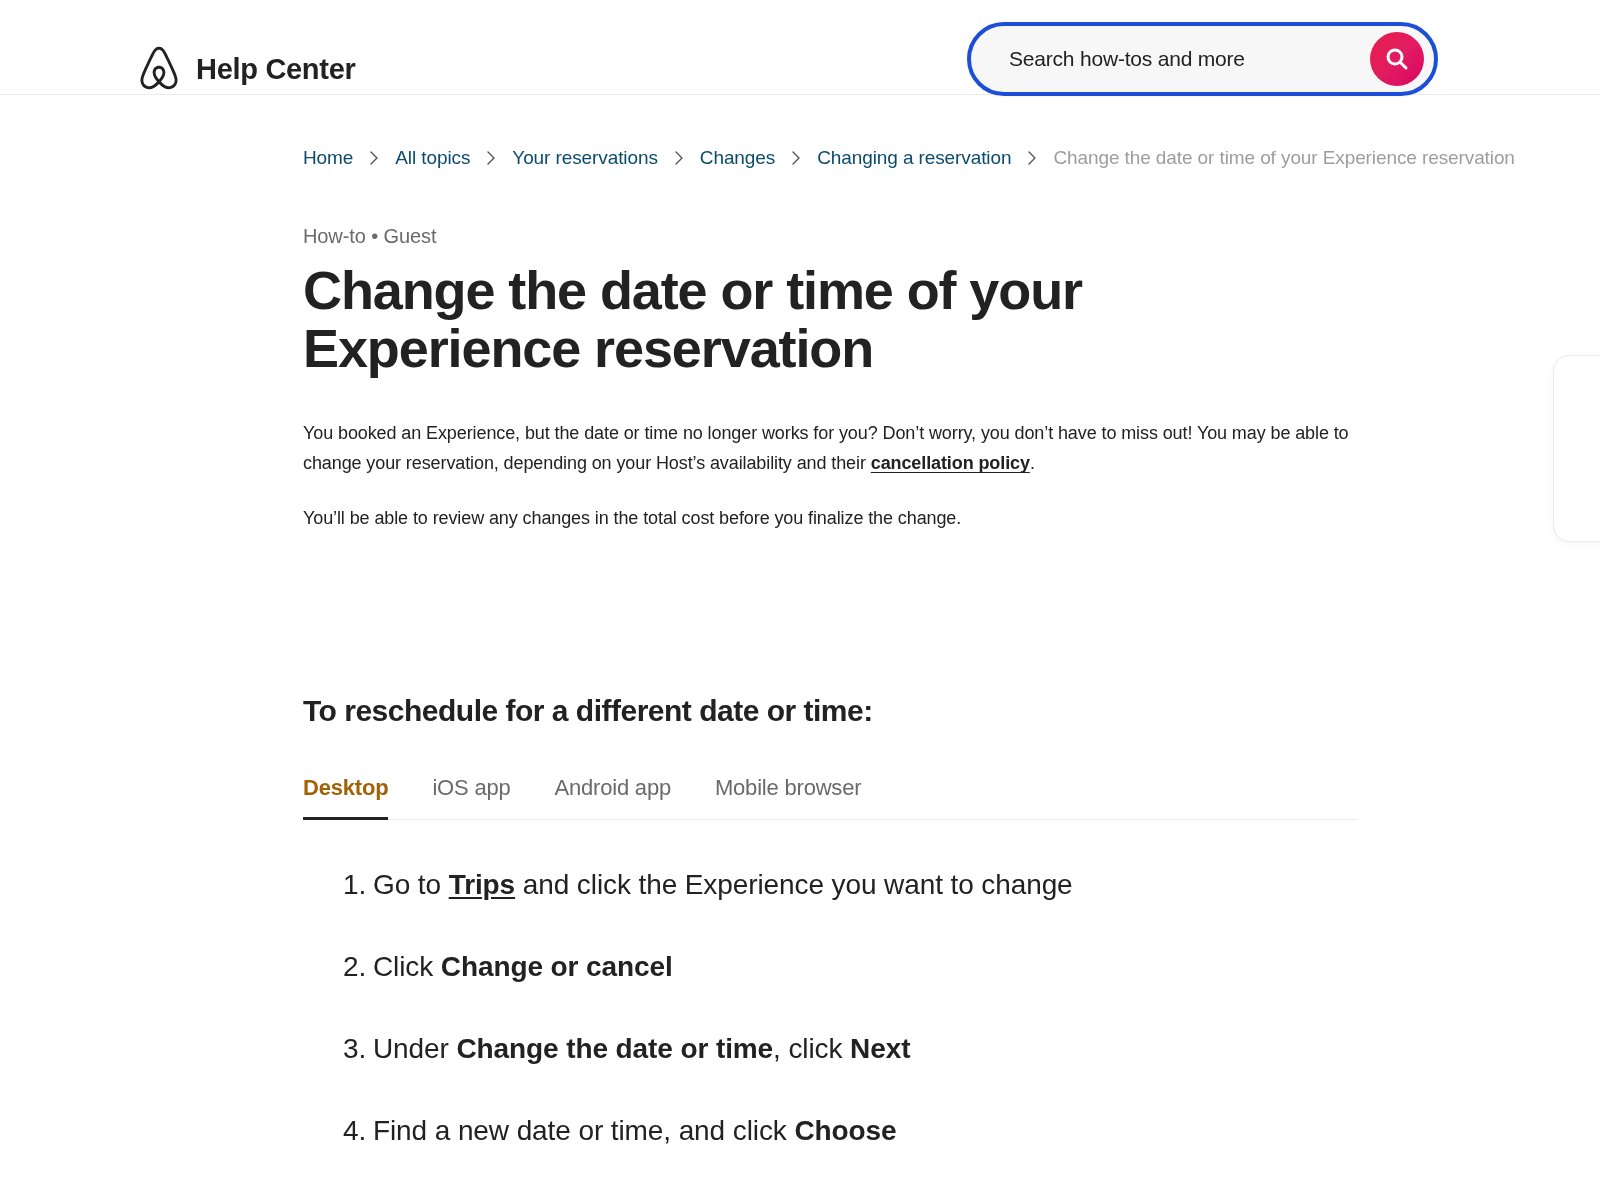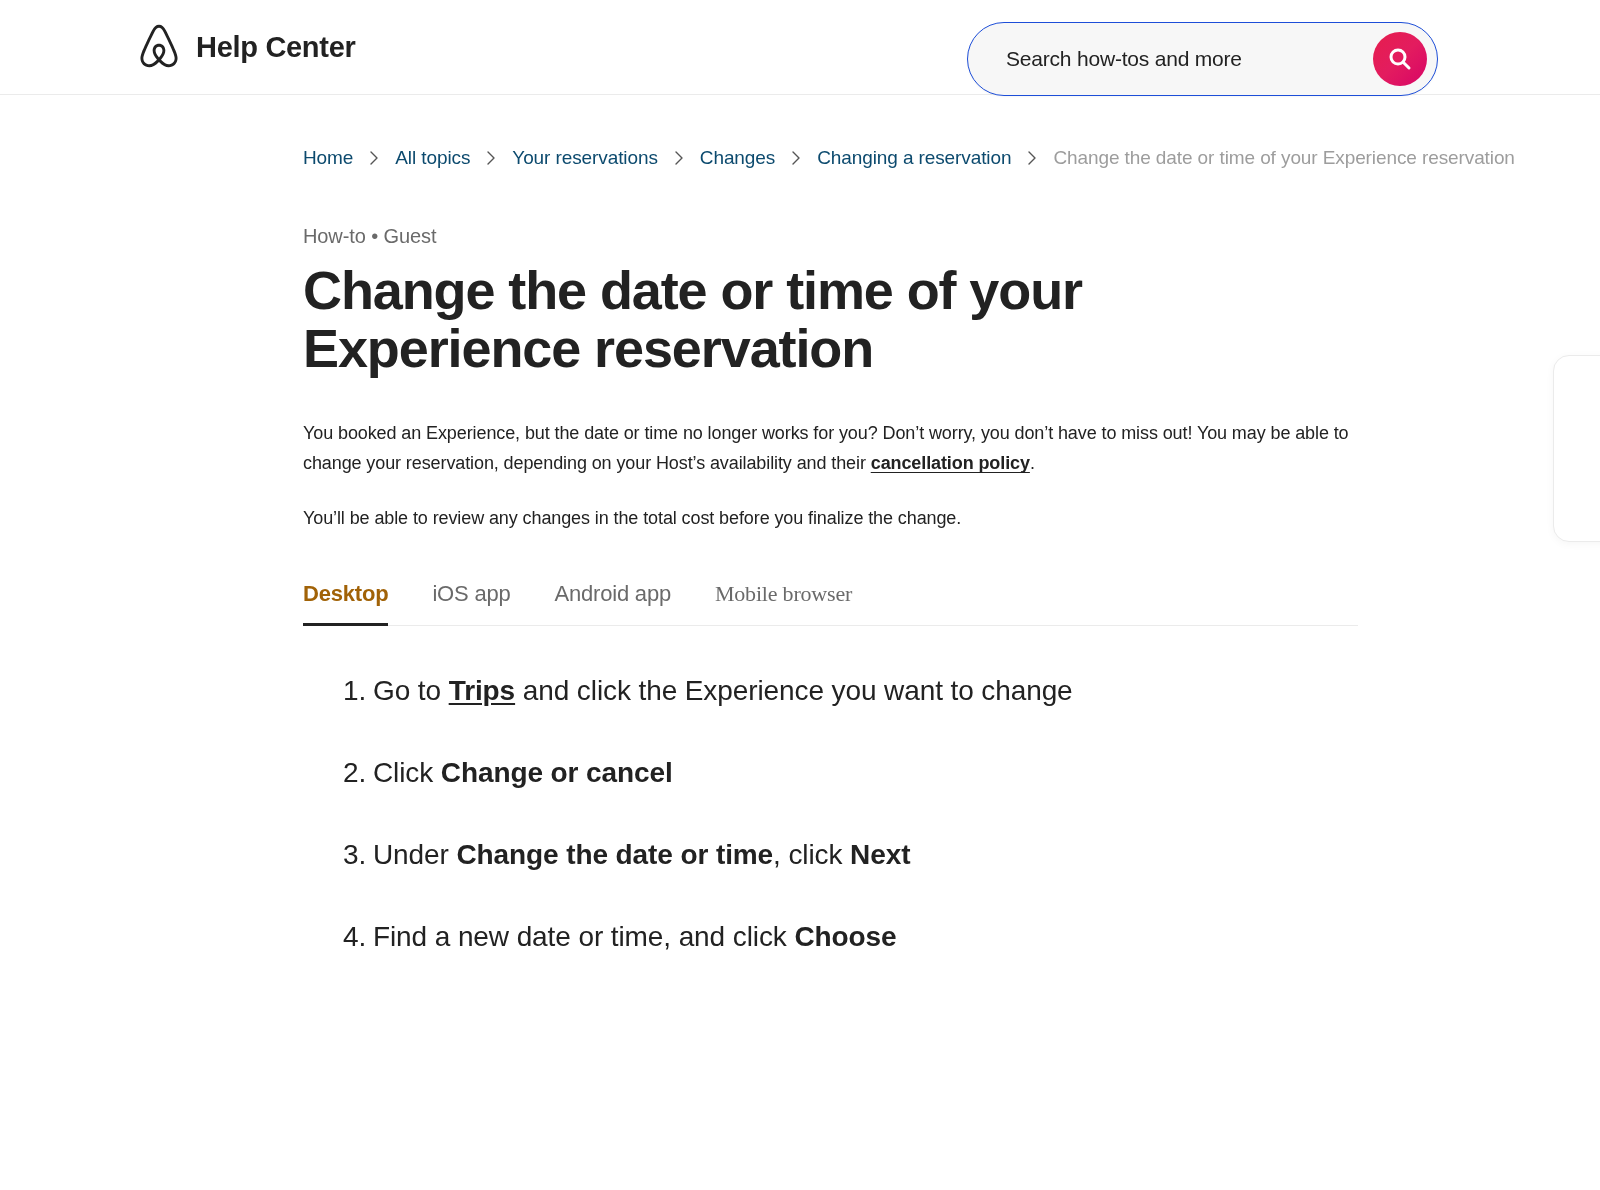--- a/index.html
+++ b/index.html
@@ -13,21 +13,21 @@
     color: #222222;
     -webkit-font-smoothing: antialiased;
   }
 
   
   .header {
     position: relative;
     height: 95px;
     border-bottom: 1px solid #ebebeb;
     display: flex;
-    align-items: center;
+    align-items: flex-end;
     background: #ffffff;
   }
 
   .brand {
     display: flex;
     align-items: center;
     gap: 14px;
     margin-left: 136px;
     text-decoration: none;
     color: #222222;
@@ -52,21 +52,21 @@
     position: absolute;
     left: 967px;
     top: 22px;
     width: 471px;
     height: 74px;
   }
 
   .search-pill {
     width: 100%;
     height: 100%;
-    border: 1px solid #1d4ed8;
+    border: 4px solid #1d4ed8;
     border-radius: 40px;
     background: #f7f7f7;
     display: flex;
     align-items: center;
     padding: 0 10px 0 38px;
     box-shadow: 0 1px 2px rgba(0,0,0,0.04);
   }
 
   .search-input {
     flex: 1 1 auto;
@@ -193,21 +193,21 @@
     letter-spacing: -0.2px;
     border-bottom: 3px solid transparent;
     position: relative;
     top: 1px;
   }
   .tab.active {
     color: #a16207;
     font-weight: 700;
     border-bottom-color: #222222;
   }
-  .tab:last-child { margin-right: 12px; font-family: Liberation Serif, serif; }
+  .tab:last-child { margin-right: 12px; }
 
   
   .steps {
     margin-top: 44px;
     padding-left: 40px;
     list-style: none;
     counter-reset: stepc;
   }
   .step {
     font-size: 28px;
@@ -311,20 +311,21 @@
   <div class="eyebrow">How-to • Guest</div>
 
   <h1 class="page-title">Change the date or time of your Experience reservation</h1>
 
   <p class="body-para">
     <span>You booked an Experience, but the date or time no longer works for you? Don’t worry, you don’t have to miss out! You may be able to change your reservation, depending on your Host’s availability and their </span><a class="inline-link" href="#">cancellation policy</a><span>.</span>
   </p>
 
   <p class="body-para">You’ll be able to review any changes in the total cost before you finalize the change.</p>
 
+  <h2 class="section-heading">To reschedule for a different date or time:</h2>
 
   <div class="tabs" id="tabs-root">
       <button class="tab active" type="button">Desktop</button>
       <button class="tab" type="button">iOS app</button>
       <button class="tab" type="button">Android app</button>
       <button class="tab" type="button">Mobile browser</button>
     </div>
 
   <ol class="steps" id="steps-root">
       <li class="step"><span>Go to </span><a class="inline-link" href="#">Trips</a><span> and click the Experience you want to change</span></li>

